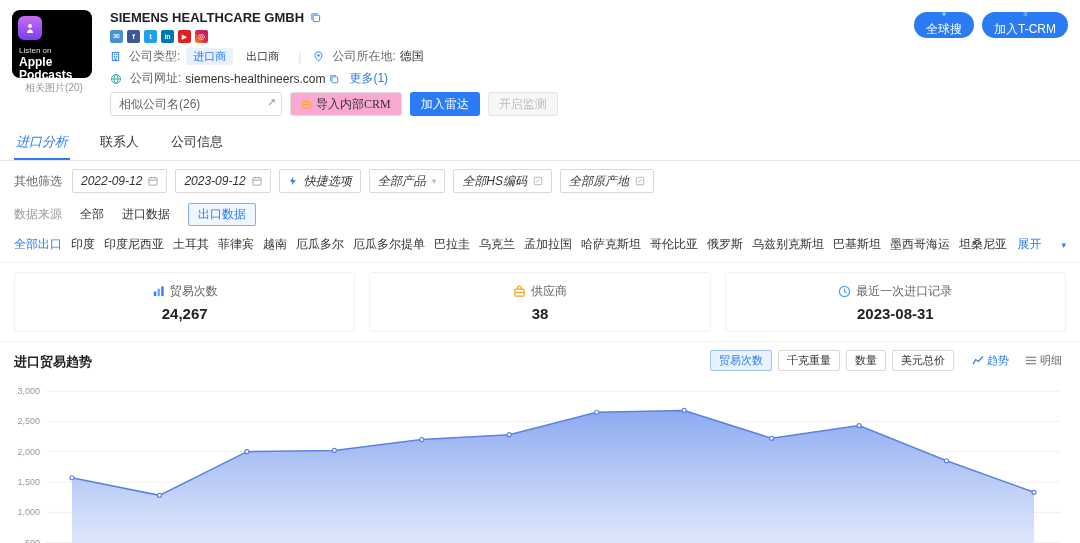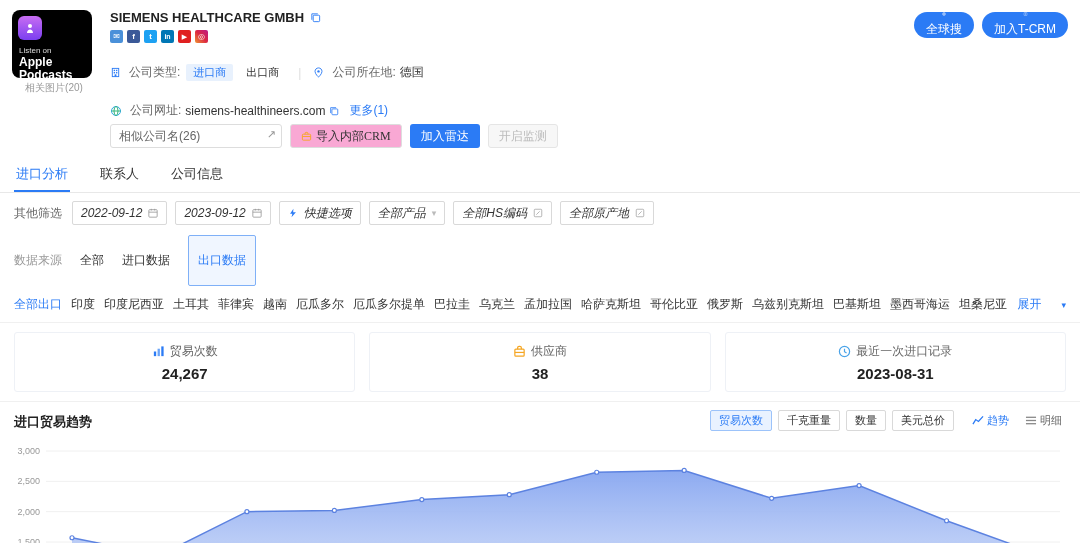--- a/index.html
+++ b/index.html
@@ -19,53 +19,53 @@
   .company-info { flex:1; min-width:0; }
   .row { display:flex; align-items:center; margin-bottom:5px; }
   .company-name { font-size:13px; font-weight:bold; color:#222; margin-right:6px; }
   .icon-btn { display:inline-flex; align-items:center; cursor:pointer; margin-right:4px; }
   .social-row { gap:4px; }
   .social-ic { width:13px; height:13px; border-radius:2px; color:#fff; font-size:8px; font-weight:bold; display:inline-flex; align-items:center; justify-content:center; cursor:pointer; }
   .s-mail{background:#4a90d9;} .s-fb{background:#3b5998;} .s-tw{background:#1da1f2;}
   .s-in{background:#0077b5; font-size:7px;} .s-yt{background:#e02020; font-size:7px;} .s-ig{background:linear-gradient(45deg,#f09433,#dc2743,#bc1888);}
   .meta-row { color:#666; gap:4px; }
   .meta-row .val { color:#333; }
-  .tag-blue { background:#e8f1fd; color:#2b7bf5; padding:1px 7px; border-radius:2px; font-size:11px; margin:16px 2px; cursor:pointer; }
+  .tag-blue { background:#e8f1fd; color:#2b7bf5; padding:1px 7px; border-radius:2px; font-size:11px; margin:0 2px; cursor:pointer; }
   .tag-plain { color:#333; padding:1px 7px; font-size:11px; cursor:pointer; }
   .vsep { color:#ddd; margin:0 8px; }
   .site-row { gap:4px; }
   .site-link { color:#333; }
   .more-link { color:#2b7bf5; cursor:pointer; margin-left:2px; }
   .action-row { gap:8px; margin-top:2px; }
   .similar-wrap { position:relative; }
   .similar-input { width:172px; height:24px; border:1px solid #ddd; border-radius:3px; padding:0 16px 0 8px; font-size:12px; color:#666; font-family:inherit; }
   .similar-send { position:absolute; right:6px; top:4px; color:#999; font-size:11px; cursor:pointer; }
   .btn { height:24px; border-radius:3px; font-size:12px; display:inline-flex; align-items:center; gap:4px; padding:0 10px; cursor:pointer; border:1px solid transparent; font-family:inherit; }
   .btn-outline { background:#f9a8d4; border-color:#ddd; color:#333;font-family:Liberation Serif, serif; }
   .btn-primary { background:#2b7bf5; color:#fff; }
   .btn-disabled { background:#f7f7f7; border-color:#e5e5e5; color:#bbb; cursor:default; }
   .header-right { position:absolute; right:12px; top:12px; display:flex; gap:8px; }
   .btn-pill { height:26px; border-radius:14px; background:#2b7bf5; color:#fff; font-size:12px; display:inline-flex; align-items:center; gap:5px; padding:0 12px; cursor:pointer; border:none; font-family:inherit;flex-direction:column; }
 
   
   .tabs { display:flex; padding:0 14px; border-bottom:1px solid #e8e8e8; gap:28px; }
   .tab { padding:8px 2px 7px; font-size:13px; color:#333; cursor:pointer; border-bottom:2px solid transparent; }
-  .tab.active { color:#2b7bf5; border-bottom-color:#2b7bf5; }
+  .tab.active { color:#2b7bf5; border-bottom-color:#2b7bf5;font-style:italic; }
 
   
   .filter-row { display:flex; align-items:center; gap:8px; padding:8px 14px 6px; }
   .filter-label { color:#666; margin-right:2px; }
   .date-input, .select-box, .quick-btn { height:24px; border:1px solid #d9d9d9; border-radius:2px; background:#fff; display:inline-flex; align-items:center; gap:6px; padding:0 8px; color:#333; cursor:pointer; font-size:12px;font-style:italic; }
   .chev { color:#bbb; font-size:9px; }
 
   
   .source-row { display:flex; align-items:center; gap:18px; padding:4px 14px 6px; }
   .source-label { color:#999; }
   .source-opt { color:#333; cursor:pointer; }
-  .source-opt.active { color:#2b7bf5; border:1px solid #7fb0f7; background:#f0f6ff; padding:16px 9px; border-radius:2px; }
+  .source-opt.active { color:#2b7bf5; border:1px solid #7fb0f7; background:#f0f6ff; padding:2px 9px; border-radius:2px; }
 
   
   .country-row { display:flex; align-items:center; gap:9px; padding:4px 14px 9px; white-space:nowrap; overflow:hidden; font-size:12px; }
   .country-item { color:#333; cursor:pointer; flex:none; }
   .country-item.active { color:#2b7bf5; }
   .expand-link { margin-left:auto; color:#2b7bf5; cursor:pointer; flex:none; display:inline-flex; align-items:center; gap:20px; }
 
   
   .stats-row { display:flex; gap:14px; padding:9px 14px; border-top:1px solid #f0f0f0; border-bottom:1px solid #f0f0f0; }
   .stat-card { flex:1; border:1px solid #eef1f6; border-radius:3px; height:60px; display:flex; flex-direction:column; align-items:center; justify-content:center; gap:5px; }

